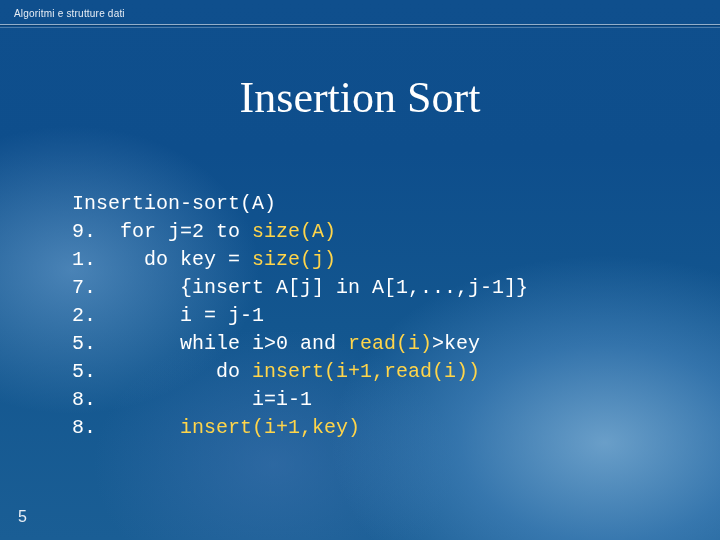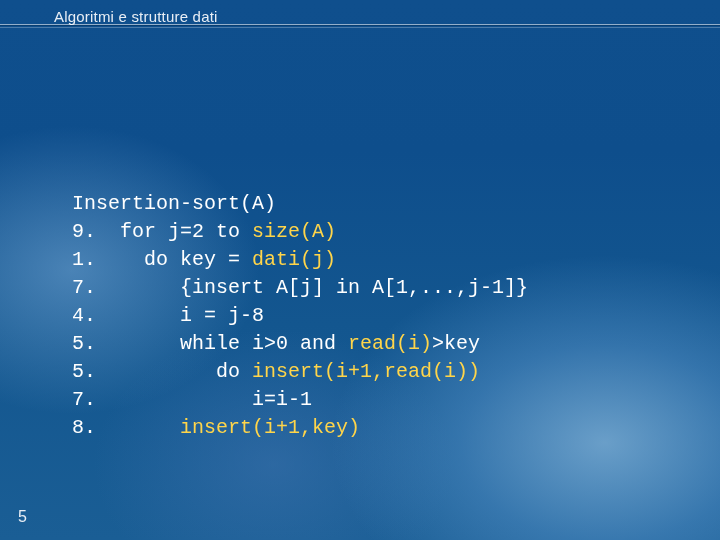--- a/index.html
+++ b/index.html
@@ -18,24 +18,23 @@
       radial-gradient(ellipse 380px 260px at 84% 82%, rgba(150,195,230,0.65) 0%, rgba(90,150,205,0.45) 38%, rgba(30,80,140,0.0) 72%),
       radial-gradient(ellipse 260px 200px at 10% 50%, rgba(120,170,215,0.55) 0%, rgba(30,80,140,0.0) 72%),
       radial-gradient(ellipse 240px 180px at 38% 86%, rgba(70,120,180,0.45) 0%, rgba(30,80,140,0.0) 75%),
       linear-gradient(180deg, #0f4f8d 0%, #0e4e8c 28%, #13568f 60%, #1a5e95 100%);
     color: #ffffff;
   }
   .header {
     position: absolute;
     top: 8px;
     left: 14px;
-    font-size: 15px;
+    font-size: 10px;
     color: #e8eef5;
     letter-spacing: 0.2px;
-    margin-left: 40px;
   }
   .header-rule {
     position: absolute;
     top: 24px;
     left: 0;
     width: 720px;
     height: 0;
     border-top: 1px solid rgba(255,255,255,0.55);
     border-bottom: 1px solid rgba(0,30,60,0.35);
   }
@@ -79,26 +78,27 @@
 </style>
 </head>
 <body>
 
 <div class="slide">
 
   <div class="header">Algoritmi e strutture dati</div>
   <div class="header-rule"></div>
   <div class="header-rule2"></div>
 
+  <div class="title">Insertion Sort</div>
 
   <div class="code"><span>Insertion-sort(A)</span>
 <span>9.  for j=2 to </span><span class="y">size(A)</span>
-<span>1.    do key = </span><span class="y">dati(j)</span>
+<span>1.    do key = </span><span class="y">size(j)</span>
 <span>7.       {insert A[j] in A[1,...,j-1]}</span>
-<span>4.       i = j-8</span>
+<span>2.       i = j-1</span>
 <span>5.       while i&gt;0 and </span><span class="y">read(i)</span><span>&gt;key</span>
 <span>5.          do </span><span class="y">insert(i+1,read(i))</span>
-<span>7.             i=i-1</span>
+<span>8.             i=i-1</span>
 <span>8.       </span><span class="y">insert(i+1,key)</span></div>
 
   <div class="slidenum">5</div>
 
 </div>
 
 </body></html>

